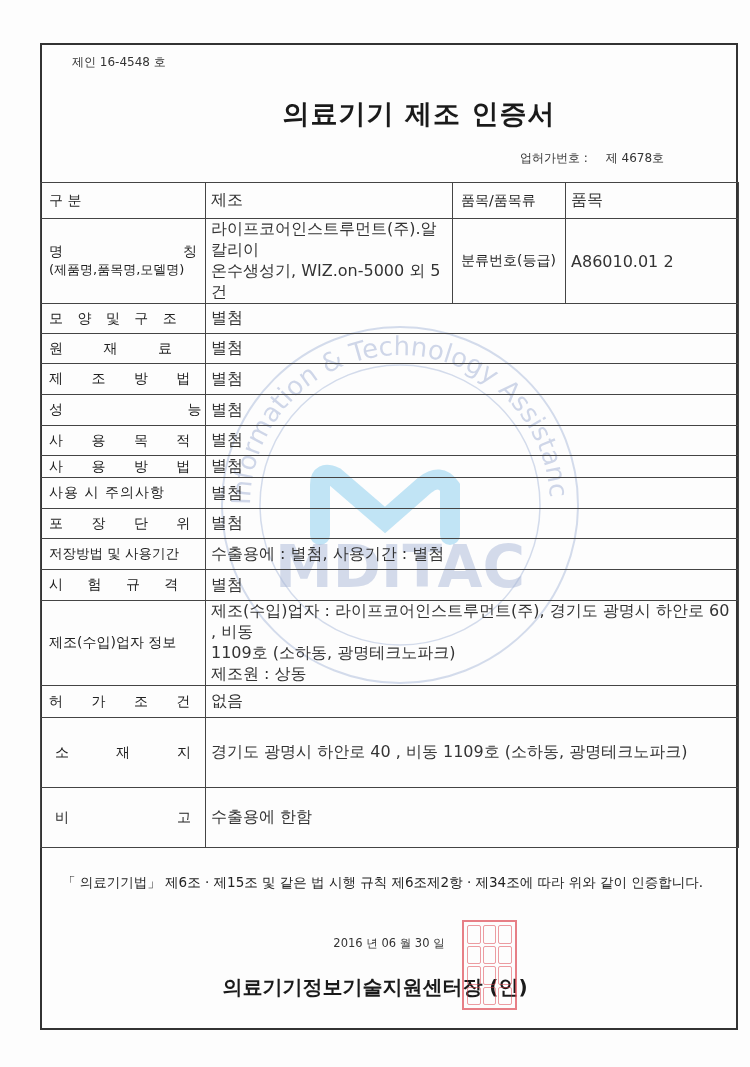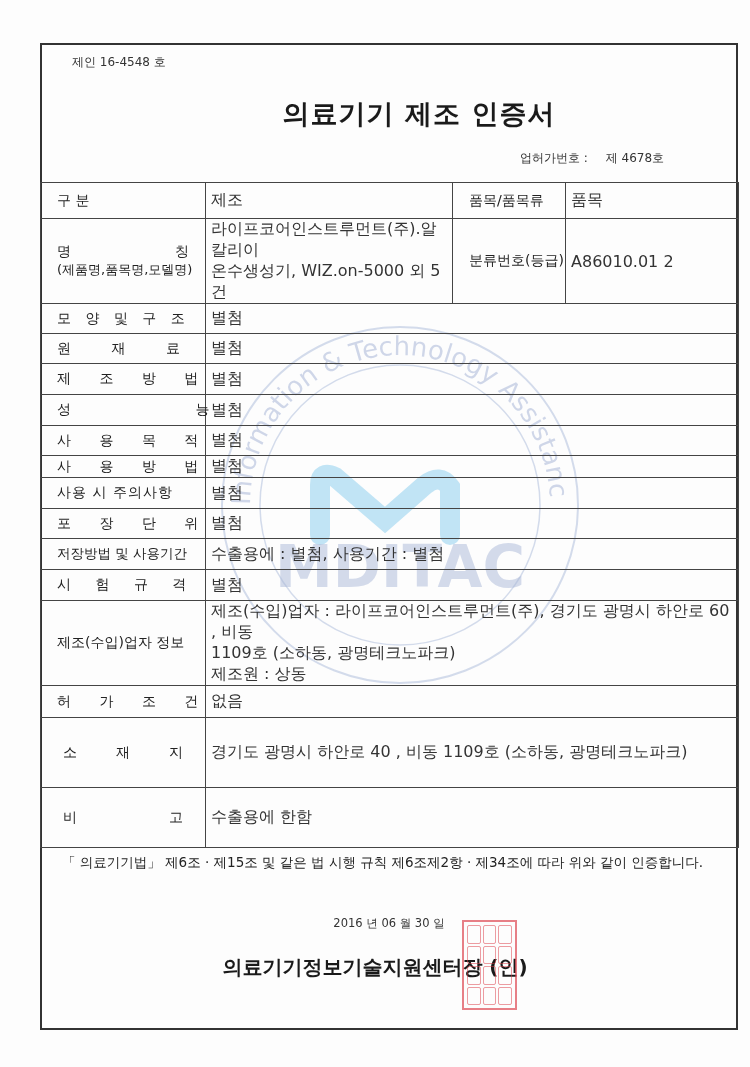--- a/index.html
+++ b/index.html
@@ -5,24 +5,24 @@
   html, body { margin:0; padding:0; }
   body { width:750px; height:1067px; background:#fdfdfd; position:relative; overflow:hidden;
          font-family:"DejaVu Sans", "Liberation Sans", sans-serif; color:#222; }
   .frame { position:absolute; left:40px; top:43px; width:698px; height:987px; border:2px solid #333; box-sizing:border-box; }
   .docno { position:absolute; left:72px; top:54px; font-size:12px; color:#333; }
   .title { position:absolute; left:0; width:750px; top:96px; text-align:center; font-size:27px; font-weight:bold; color:#1a1a1a; letter-spacing:1px;padding-left:44px; }
   .licno { position:absolute; left:520px; top:150px; font-size:12px; color:#333; }
   .licno .lbl { margin-right:14px; }
   table.main { position:absolute; left:40px; top:182px; width:698px; border-collapse:collapse; table-layout:fixed; }
   table.main td { border:1px solid #444; padding:0 5px; font-size:16px; vertical-align:middle; color:#333; }
-  table.main td.h { font-size:14px; color:#222; padding:0 16px; white-space:nowrap; }
+  table.main td.h { font-size:14px; color:#222; padding:0 8px; white-space:nowrap; }
   .spread { display:flex; justify-content:space-between; }
   .small { font-size:11.5px; }
-  .footer { position:absolute; left:40px; top:806px; width:698px; height:224px; }
+  .footer { position:absolute; left:40px; top:826px; width:698px; height:224px; }
   .decl { position:absolute; left:22px; top:47px; width:650px; font-size:13.5px; line-height:19px; color:#222; }
   .date { position:absolute; left:0; width:698px; top:110px; text-align:center; font-size:11.5px; color:#333; }
   .issuer { position:absolute; left:0; width:670px; top:148px; text-align:center; font-size:20px; font-weight:bold; color:#1a1a1a; }
   .seal { position:absolute; left:462px; top:920px; width:55px; height:90px; border:2px solid rgba(220,60,70,0.65);
           box-sizing:border-box; display:grid; grid-template-columns:repeat(3,1fr); grid-template-rows:repeat(4,1fr); gap:2px; padding:3px; }
   .seal span { border:1px solid rgba(220,60,70,0.5); border-radius:2px; }
   .watermark { position:absolute; left:210px; top:315px; width:380px; height:380px; pointer-events:none; }
 </style>
 </head>
 <body>

